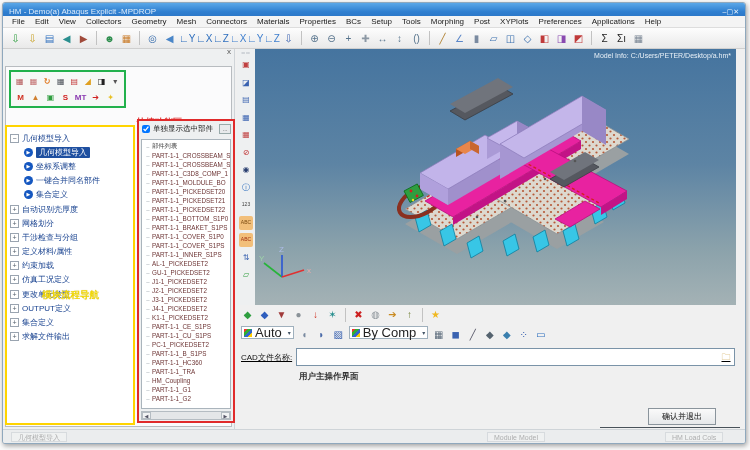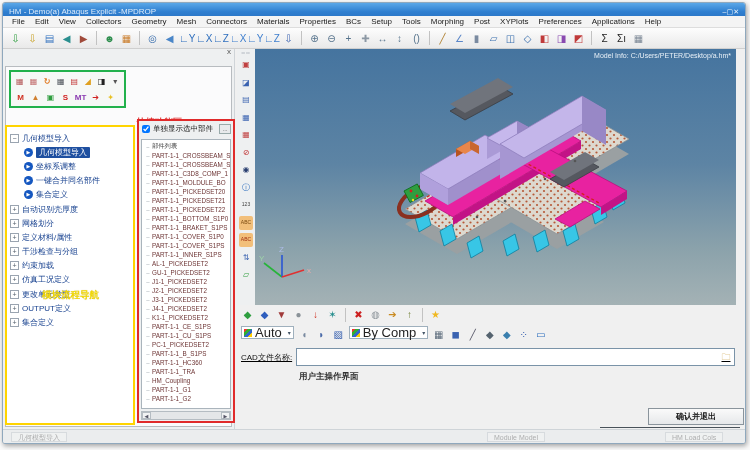--- a/index.html
+++ b/index.html
@@ -74,22 +74,22 @@
   .combo{display:flex;align-items:center;border:1px solid #9fb0bd;background:#fff;height:13px;padding:0 2px;margin:0 2px;}
   .combo .sw{width:8px;height:8px;background:linear-gradient(135deg,#e33 0 25%,#3a3 0 50%,#36c 0 75%,#fc0 0);margin-right:3px;}
   .combo .cl{font-size:13px;color:#222;margin-right:6px;}
   .combo .ca{font-size:6px;color:#456;}
   
   .cadrow{position:absolute;left:238px;top:344px;right:12px;height:20px;display:flex;align-items:center;text-decoration:underline;}
   .cadlabel{font-size:8px;color:#111;margin-right:4px;white-space:nowrap;}
   .cadinput{flex:1;height:18px;border:1px solid #7a93a8;background:#fff;font-size:8px;padding:0 16px 0 3px;}
   .folderbtn{margin-left:-16px;width:14px;height:14px;font-size:9px;line-height:14px;text-align:center;color:#c79a3a;z-index:3;}
   .caption{position:absolute;left:296px;top:368px;font-size:8.5px;color:#333;font-weight:bold;}
-  .confirm{position:absolute;left:645px;top:405px;width:96px;height:17px;border:1px solid #8a949c;
-    background:linear-gradient(180deg,#fafafa,#e6e8ea);font-size:8px;color:#111;text-align:center;line-height:15px;font-weight:bold;}
+  .confirm{position:absolute;left:645px;top:405px;width:68px;height:17px;border:1px solid #8a949c;
+    background:linear-gradient(180deg,#fafafa,#e6e8ea);font-size:8px;color:#111;text-align:center;line-height:15px;}
   .confirmline{position:absolute;left:597px;top:424px;width:140px;height:0;border-top:1.5px solid #49525a;}
   
   .statusstrip{position:absolute;left:0;right:0;bottom:0;height:14px;background:#ebedee;border-top:1px solid #cfd4d8;display:flex;align-items:center;font-size:7px;color:#777;}
   .statusstrip .sbx{border:1px solid #c6ccd2;background:#f3f4f5;height:10px;line-height:9px;padding:0 6px;margin-left:8px;opacity:.55;white-space:nowrap;overflow:hidden;}
 </style>
 </head>
 <body>
 
 <div id="stage">
  <div id="win">
@@ -214,45 +214,49 @@
             <div class="trow">
               <span class="texp">+</span>
               <span class="tlabel">自动识别壳厚度</span>
             </div>
             <div class="trow">
               <span class="texp">+</span>
               <span class="tlabel">网格划分</span>
             </div>
             <div class="trow">
               <span class="texp">+</span>
+              <span class="tlabel">干涉检查与分组</span>
+            </div>
+            <div class="trow">
+              <span class="texp">+</span>
               <span class="tlabel">定义材料/属性</span>
             </div>
             <div class="trow">
               <span class="texp">+</span>
-              <span class="tlabel">干涉检查与分组</span>
-            </div>
-            <div class="trow">
-              <span class="texp">+</span>
               <span class="tlabel">约束加载</span>
             </div>
             <div class="trow">
               <span class="texp">+</span>
               <span class="tlabel">仿真工况定义</span>
             </div>
             <div class="trow">
               <span class="texp">+</span>
               <span class="tlabel">更改单元类型</span>
             </div>
             <div class="trow">
               <span class="texp">+</span>
               <span class="tlabel">OUTPUT定义</span>
             </div>
             <div class="trow">
               <span class="texp">+</span>
               <span class="tlabel">集合定义</span>
+            </div>
+            <div class="trow">
+              <span class="texp">+</span>
+              <span class="tlabel">求解文件输出</span>
             </div>
           </div>
 
       <div class="listbox">
         <div class="chkrow">
           <input type="checkbox" checked="" style="">
           <span class="chklabel">单独显示选中部件</span>
           <span class="morebtn">...</span>
         </div>
         <div class="plist" id="plist">

